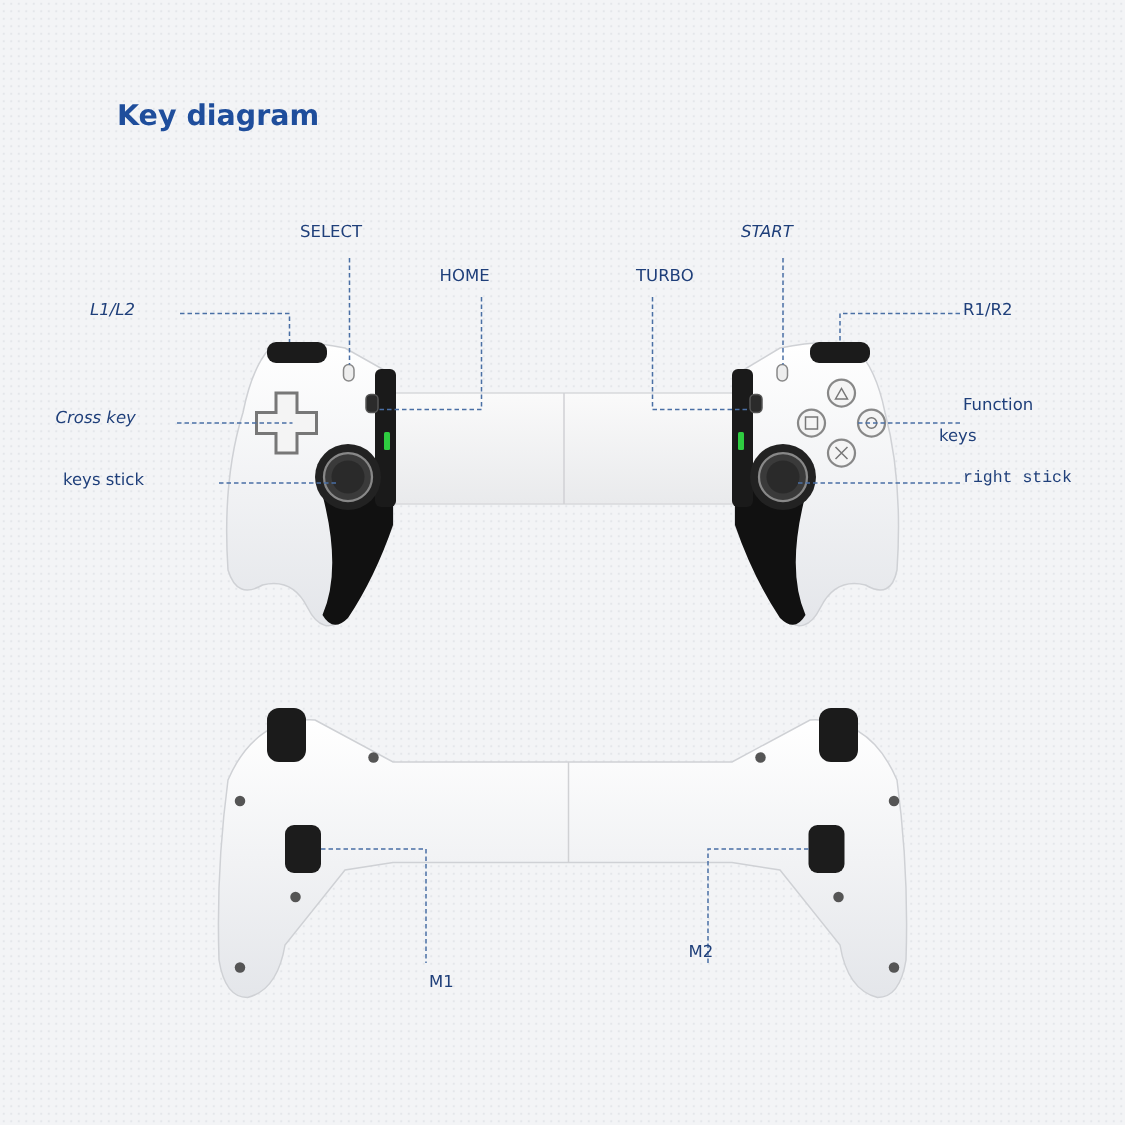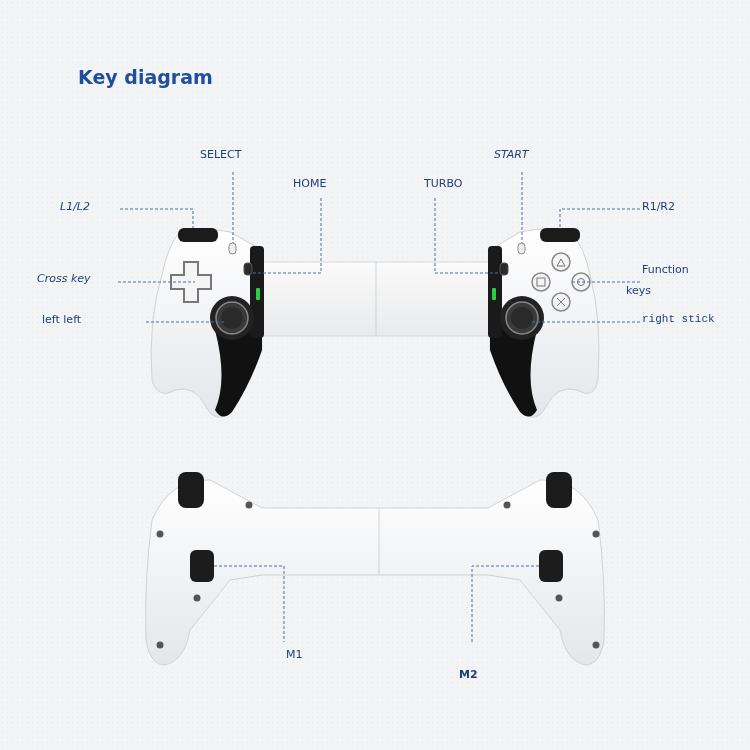--- a/index.html
+++ b/index.html
@@ -112,21 +112,21 @@
     <path d="M640 322 H530"></path>
     <path d="M214 566 H284 V642"></path>
     <path d="M539 566 H472 V642"></path>
   </g>
 </svg>
 
 <div class="lbl" style="left:200px;top:148px;">SELECT</div>
 <div class="lbl" style="left:293px;top:177px;">HOME</div>
 <div class="lbl" style="left:60px;top:200px;font-style:italic;">L1/L2</div>
 <div class="lbl" style="left:37px;top:272px;font-style:italic;">Cross key</div>
-<div class="lbl" style="left:42px;top:313px;">left left</div>
+<div class="lbl" style="left:42px;top:313px;">keys stick</div>
 <div class="lbl" style="left:424px;top:177px;">TURBO</div>
 <div class="lbl" style="left:494px;top:148px;font-style:italic;">START</div>
 <div class="lbl" style="left:642px;top:200px;">R1/R2</div>
 <div class="lbl" style="left:642px;top:263px;">Function</div>
 <div class="lbl" style="left:610px;top:284px;margin-left:16px;">keys</div>
 <div class="lbl" style="left:642px;top:313px;font-family:Liberation Mono, monospace;">right stick</div>
 <div class="lbl" style="left:286px;top:648px;">M1</div>
-<div class="lbl" style="left:459px;top:668px;font-weight:bold;">M2</div>
+<div class="lbl" style="left:459px;top:628px;">M2</div>
 
 </body></html>

